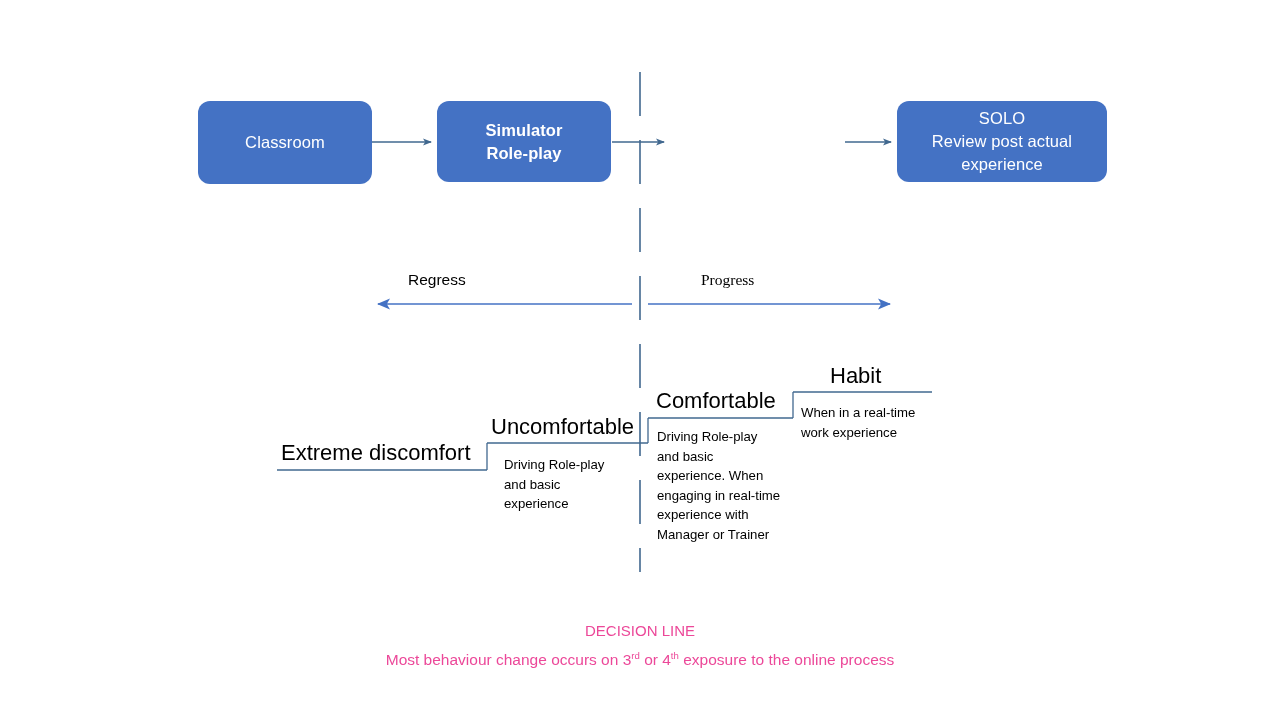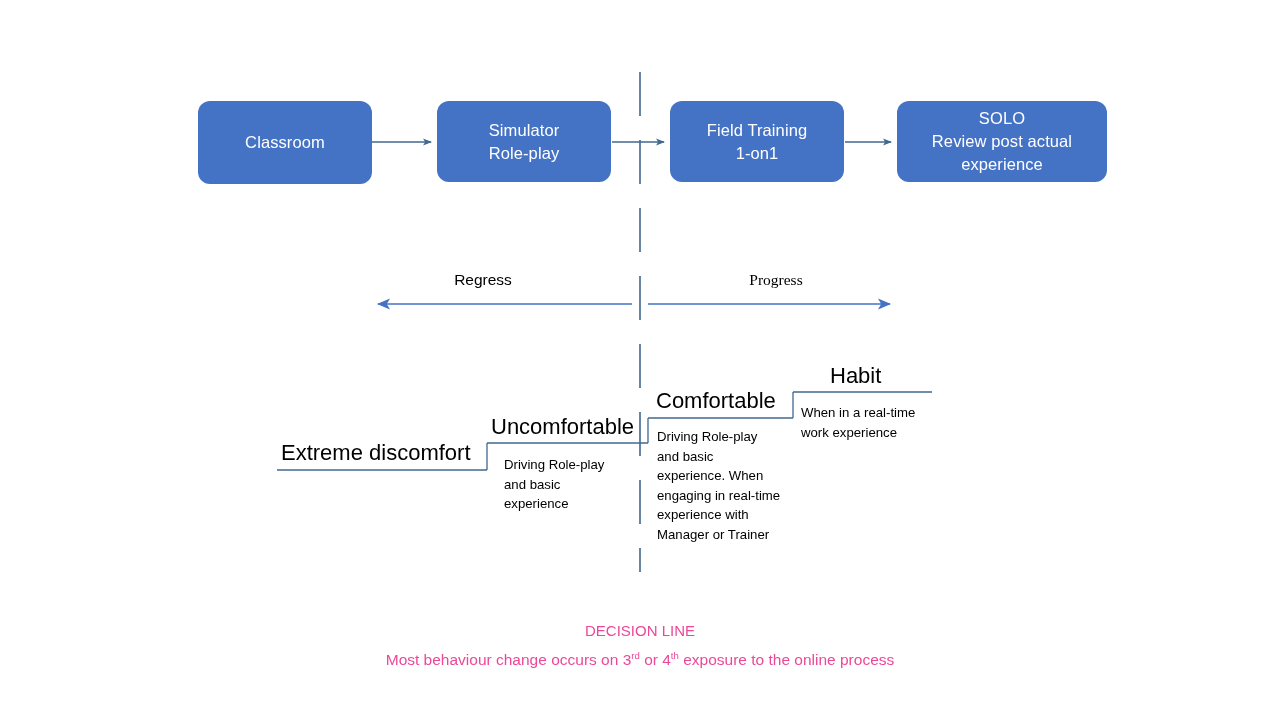--- a/index.html
+++ b/index.html
@@ -50,21 +50,21 @@
     height: 720px;
     pointer-events: none;
   }
 
   
   .dir-label {
     position: absolute;
     font-size: 15.5px;
     color: #000000;
     white-space: nowrap;
-    text-align: center;
+    text-align: left;
   }
 
   
   .step-title {
     position: absolute;
     font-size: 22px;
     color: #000000;
     white-space: nowrap;
     line-height: 1.1;
   }
@@ -135,33 +135,27 @@
 
     <line x1="793" y1="392" x2="932" y2="392" stroke="#41688F" stroke-width="1.3"></line>
   </svg>
 
   <div class="proc-box" style="left:198px; top:101px; width:174px; height:83px;">
     <div class="lines">
       <div>Classroom</div>
     </div>
   </div>
 
-  <div class="proc-box" style="left:437px; top:101px; width:174px; height:81px;">
+  <div class="proc-box" style="left:437px; top:101px; width:174px; height:81px;font-weight:bold;">
     <div class="lines">
       <div>Simulator</div>
       <div>Role-play</div>
     </div>
   </div>
 
-  <div class="proc-box" style="left:670px; top:101px; width:174px; height:81px;">
-    <div class="lines">
-      <div>Field Training</div>
-      <div>1-on1</div>
-    </div>
-  </div>
 
   <div class="proc-box" style="left:897px; top:101px; width:210px; height:81px;">
     <div class="lines">
       <div>SOLO</div>
       <div>Review post actual</div>
       <div>experience</div>
     </div>
   </div>
 
   <div class="dir-label" style="left:408px; top:271px; width:150px;">Regress</div>

